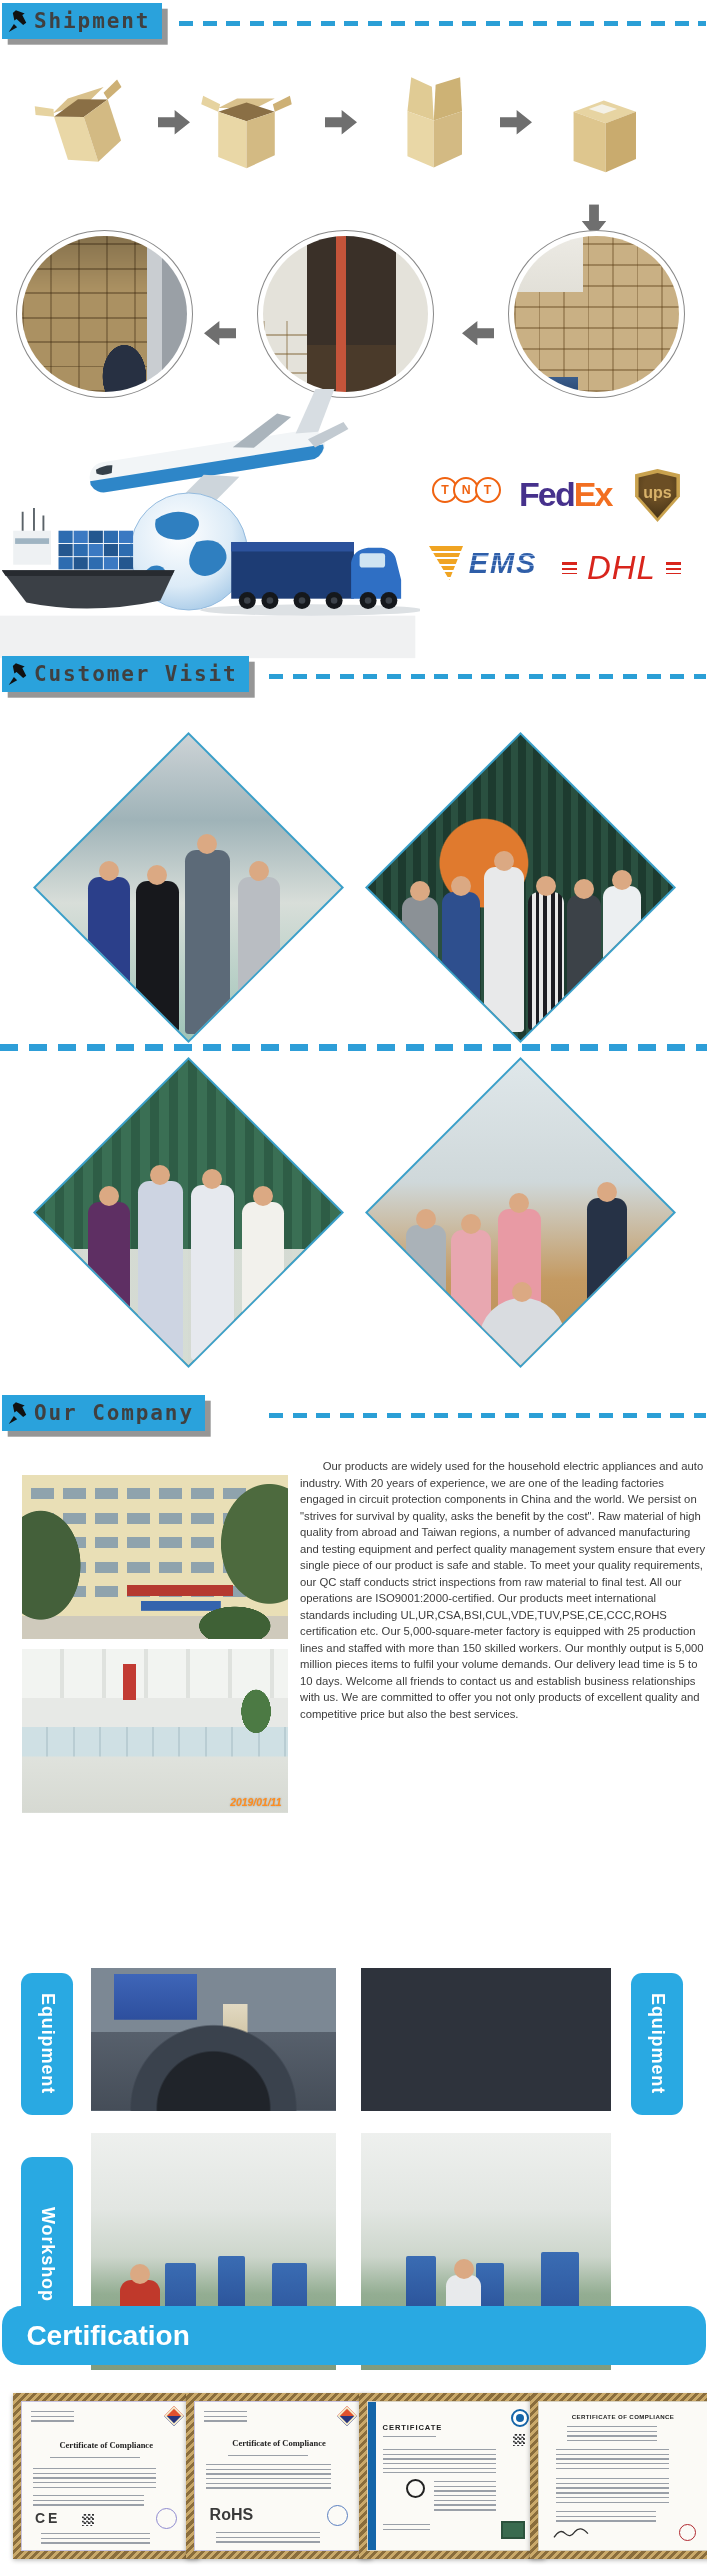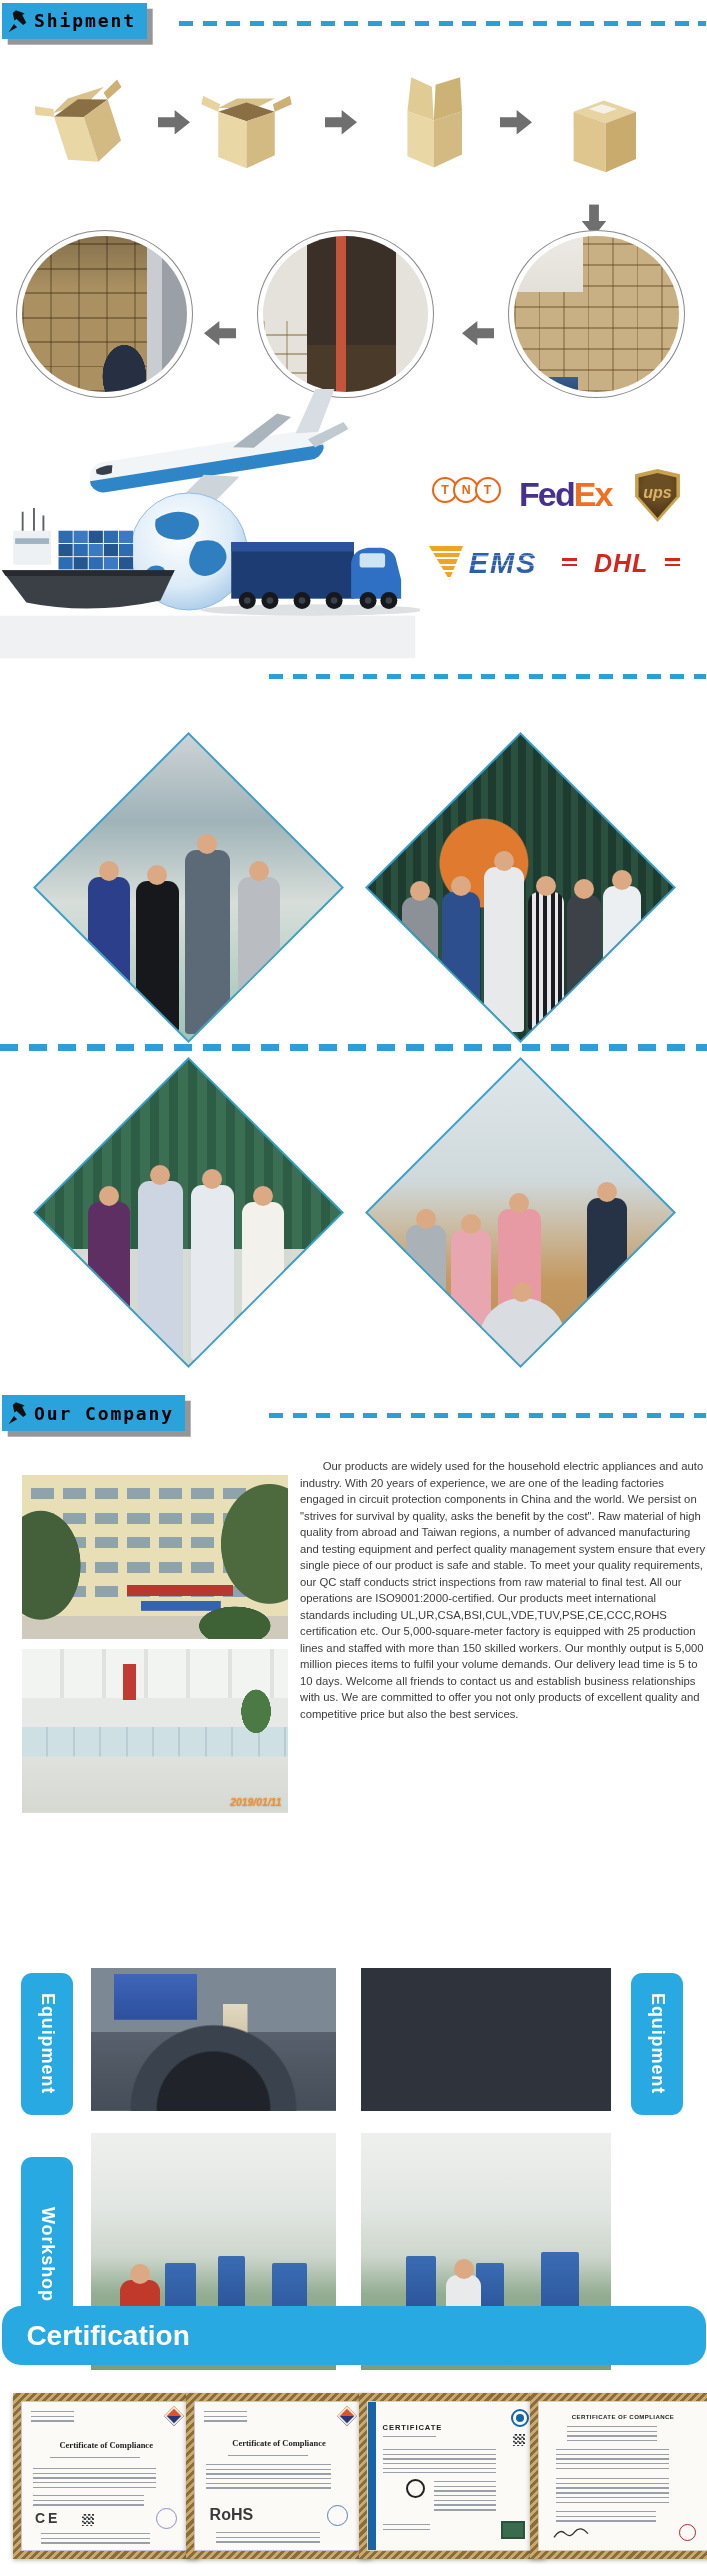--- a/index.html
+++ b/index.html
@@ -3,21 +3,21 @@
 <meta charset="utf-8">
 <style>
   html,body{margin:0;padding:0;background:#fff;}
   .page{position:relative;width:708px;height:2576px;background:#fff;overflow:hidden;
         font-family:"Liberation Sans",sans-serif;}
 
   
   .sec-header{position:absolute;background:#2aa2dc;box-shadow:5.7px 5.7px 0 #969696;
     display:flex;align-items:center;height:36px;padding:0 11.3px 0 3.8px;box-sizing:border-box;}
   .sec-title{font-family:"DejaVu Sans Mono","Liberation Mono",monospace;font-weight:bold;
-    font-size:18px;color:#000000;letter-spacing:1.9px;white-space:nowrap;}
+    font-size:21px;color:#404040;letter-spacing:1.9px;white-space:nowrap;}
   .pin{width:26.4px;height:26.4px;margin-right:1.9px;flex:0 0 auto;}
   .dashline{position:absolute;height:4.7px;
     background:repeating-linear-gradient(90deg,#2b9fd6 0 14px,rgba(0,0,0,0) 14px 23.6px);}
   .divider{position:absolute;height:6.6px;left:0;width:708px;
     background:repeating-linear-gradient(90deg,#2e9ed8 0 18px,rgba(0,0,0,0) 18px 29px);}
 
   
   .arw{position:absolute;width:32px;height:24.5px;background:#6f6f6f;
     clip-path:polygon(0 30%,52% 30%,52% 0,100% 50%,52% 100%,52% 70%,0 70%);}
   .arw.down{transform:rotate(90deg);}
@@ -57,27 +57,27 @@
     color:#f06311;font-weight:bold;font-size:12.3px;display:flex;align-items:center;
     justify-content:center;margin-left:-4.7px;}
   .tnt-c:first-child{margin-left:0;}
   .fedex{font-weight:bold;font-size:34px;letter-spacing:-1.9px;line-height:1;}
   .fedex .p1{color:#46318c;} .fedex .p2{color:#f26f21;}
   .ups-shield{width:51px;height:53px;clip-path:polygon(50% 0,94% 10%,94% 52%,50% 100%,6% 52%,6% 10%);
     background:#c9a24e;display:flex;align-items:center;justify-content:center;}
   .ups-inner{width:43px;height:45px;clip-path:polygon(50% 0,94% 10%,94% 52%,50% 100%,6% 52%,6% 10%);
     background:radial-gradient(circle at 50% 30%, #6b4e24 0 35%, #3a2a12 100%);
     display:flex;align-items:flex-start;justify-content:center;}
-  .ups-txt{color:#d9b36a;font-weight:bold;font-style:italic;font-size:16px;margin-top:11.3px;}
+  .ups-txt{color:#d9b36a;font-weight:bold;font-size:16px;margin-top:11.3px;}
   .ems-tri{width:34px;height:34px;clip-path:polygon(0 0,100% 0,60% 100%);
     background:repeating-linear-gradient(180deg,#f0a422 0 4.7px,#fff 4.7px 6.6px);margin-right:5.7px;}
   .ems-txt{color:#2f5ea8;font-weight:bold;font-style:italic;font-size:29px;letter-spacing:1.9px;
     background:repeating-linear-gradient(180deg,#2f5ea8 0 3.8px,#7ba0d8 3.8px 4.7px);
     -webkit-background-clip:text;background-clip:text;-webkit-text-fill-color:transparent;}
-  .dhl{color:#d8251c;font-weight:bold;font-style:italic;font-size:25px;letter-spacing:0.9px;gap:17px;}
+  .dhl{color:#d8251c;font-weight:normal;font-style:italic;font-size:33px;letter-spacing:0.9px;gap:10px;}
   .dhl-bars{width:15px;height:11.3px;
     background:repeating-linear-gradient(180deg,#d8251c 0 2.8px,rgba(0,0,0,0) 2.8px 5.7px);}
 
   
   .diamond{position:absolute;width:311px;height:311px;}
   .dia-bd{position:absolute;inset:0;background:#3a9fc9;
     clip-path:polygon(50% 0,100% 50%,50% 100%,0 50%);}
   .dia-ph{position:absolute;inset:2.8px;clip-path:polygon(50% 0,100% 50%,50% 100%,0 50%);
     overflow:hidden;}
   .person{position:absolute;border-radius:11.3px 11.3px 3.8px 3.8px;}
@@ -324,20 +324,27 @@
   <div class="logo" style="left:429px;top:546px;">
     <div class="ems-tri"></div>
     <span class="ems-txt">EMS</span>
   </div>
   <div class="logo dhl" style="left:562px;top:549px;">
     <div class="dhl-bars"></div>
     <span>DHL</span>
     <div class="dhl-bars"></div>
   </div>
 
+  <div class="sec-header" style="left:1.9px;top:656px;">
+    <svg class="pin" viewBox="0 0 24 24">
+        <path d="M9 2l8 3-2.2 1.4 3.6 7.1-2.8 2-6-5.4-2 1.2-1.4-6.8z" fill="#111"></path>
+        <path d="M7.2 14.6L2.5 21.8l7.6-4.4z" fill="#111"></path>
+      </svg>
+    <span class="sec-title">Customer Visit</span>
+  </div>
   <div class="dashline" style="left:269px;top:674px;width:437px;"></div>
 
   <div class="diamond" style="left:33px;top:732px;">
     <div class="dia-bd"></div>
     <div class="dia-ph bg-office1">
       <div class="person" style="left:52px;top:142px;width:42px;height:151px;background:#2b3f8a;"></div>
       <div class="person" style="left:100px;top:146px;width:43px;height:151px;background:#17181c;"></div>
       <div class="person" style="left:149px;top:115px;width:45px;height:184px;background:#5c6a78;"></div>
       <div class="person" style="left:202px;top:142px;width:42px;height:156px;background:#b9bdc2;"></div>
     </div>

